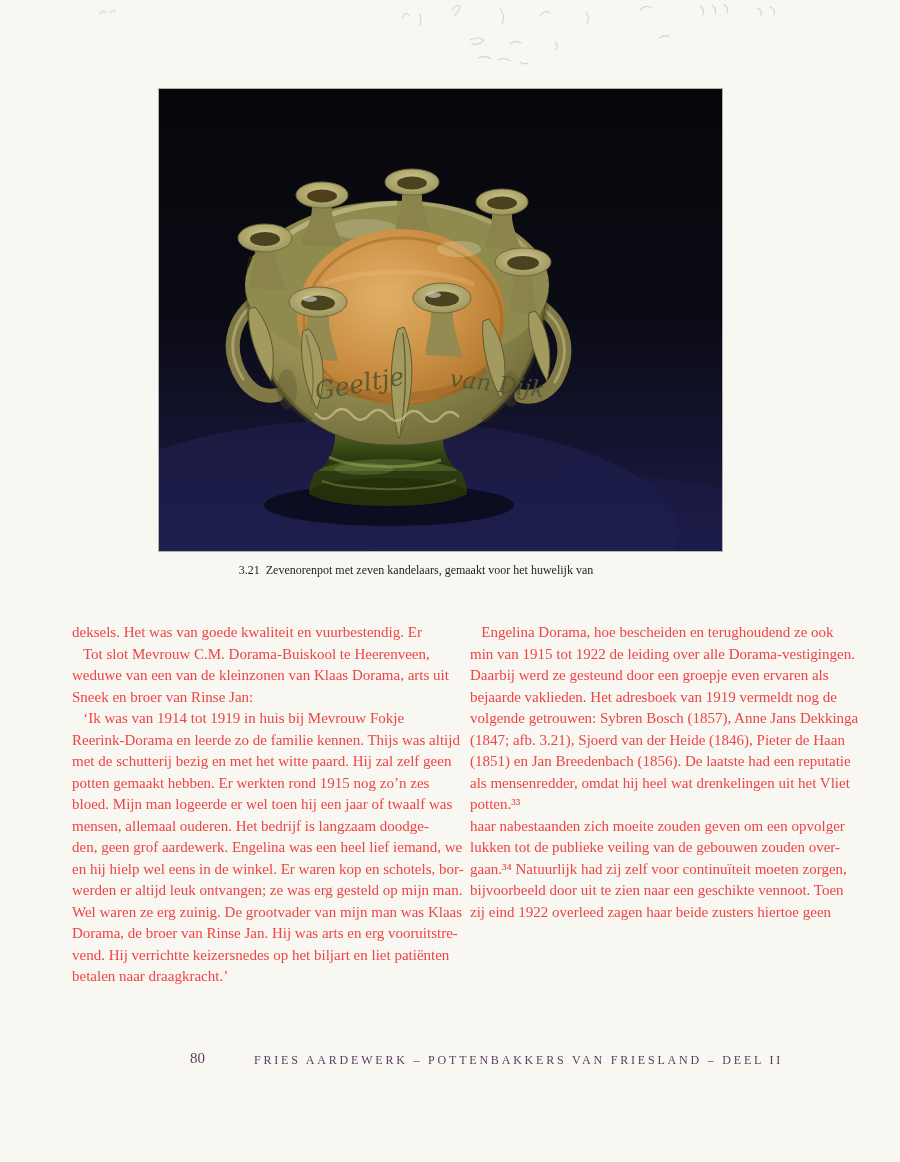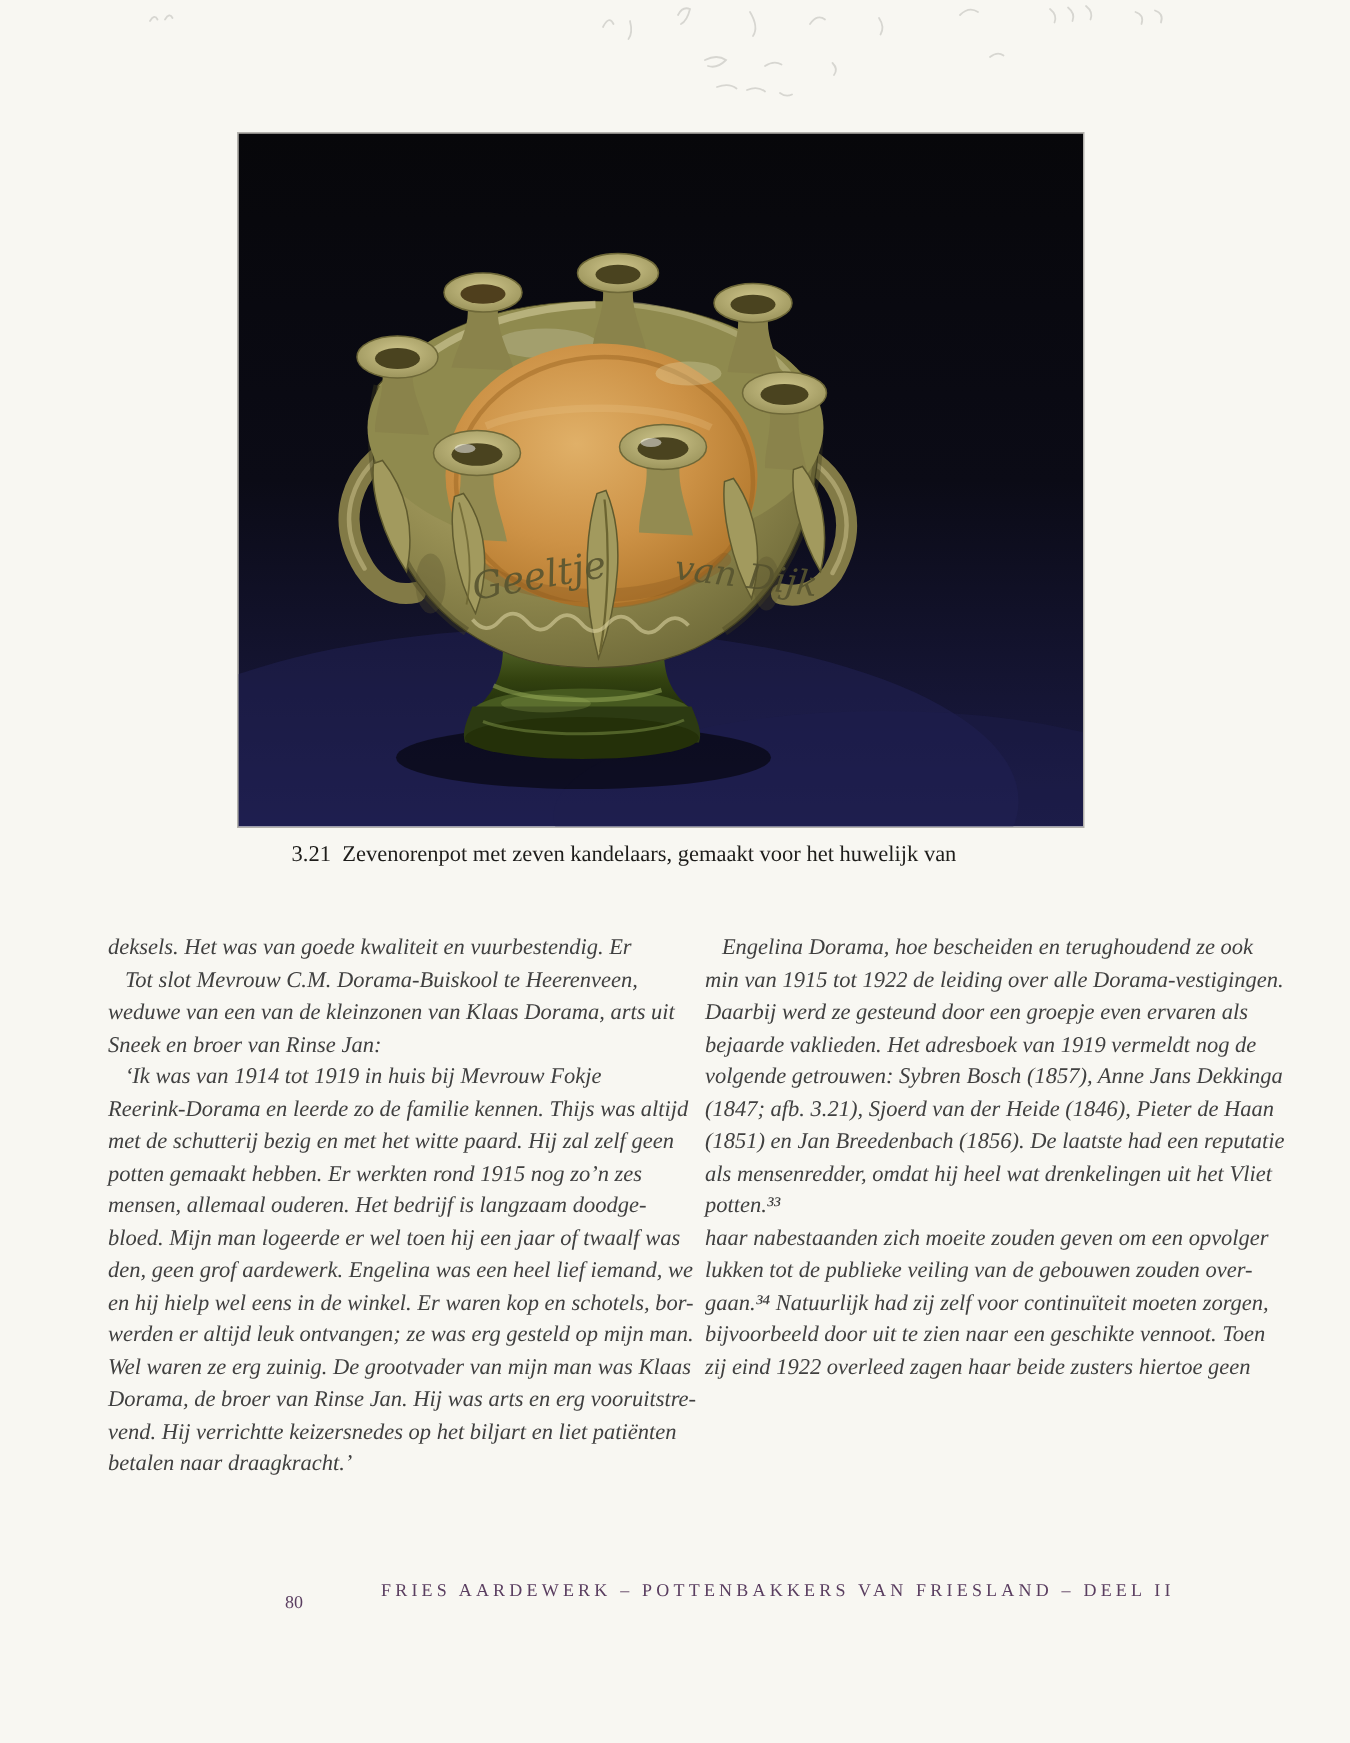--- a/index.html
+++ b/index.html
@@ -23,46 +23,44 @@
     margin: 0; padding: 0;
     box-shadow: 0 0 0 1px #b4b2ad;
   }
   .photo svg { display: block; }
   .caption {
     position: absolute;
     left: 66px; top: 561px;
     width: 700px;
     text-align: center;
     color: #1e1d1b;
-    font-size: 15px;
+    font-size: 12px;
     line-height: 18px;
   }
   .capline { white-space: pre; }
   .col {
     position: absolute;
     top: 622px;
-    color: #404040;
+    color: #ef4444;
     font-size: 15px;
     line-height: 21.5px;
-    font-style: italic;
   }
   .col-left  { left: 72px;  width: 392px; }
   .col-right { left: 470px; width: 392px; }
   .tline { white-space: pre; }
   .footer {
     position: absolute;
     left: 0; top: 1050px;
     width: 900px;
     color: #5a3e60;
   }
   .pagenum {
     position: absolute;
     left: 190px; top: 0;
-    font-size: 12px;
-    margin-top: 11px;
+    font-size: 15px;
   }
   .runhead {
     position: absolute;
     left: 254px; top: 3px;
     font-size: 12px;
     letter-spacing: 2.8px;
   }
   .pot-inscription {
     font-family: "DejaVu Serif", serif;
     font-style: italic;
@@ -214,22 +212,22 @@
 
   <div class="col col-left">
       <div class="tline">deksels. Het was van goede kwaliteit en vuurbestendig. Er</div>
       <div class="tline">   Tot slot Mevrouw C.M. Dorama-Buiskool te Heerenveen,</div>
       <div class="tline">weduwe van een van de kleinzonen van Klaas Dorama, arts uit</div>
       <div class="tline">Sneek en broer van Rinse Jan:</div>
       <div class="tline">   ‘Ik was van 1914 tot 1919 in huis bij Mevrouw Fokje</div>
       <div class="tline">Reerink-Dorama en leerde zo de familie kennen. Thijs was altijd</div>
       <div class="tline">met de schutterij bezig en met het witte paard. Hij zal zelf geen</div>
       <div class="tline">potten gemaakt hebben. Er werkten rond 1915 nog zo’n zes</div>
+      <div class="tline">bloed. Mijn man logeerde er wel toen hij een jaar of twaalf was</div>
       <div class="tline">mensen, allemaal ouderen. Het bedrijf is langzaam doodge-</div>
-      <div class="tline">bloed. Mijn man logeerde er wel toen hij een jaar of twaalf was</div>
       <div class="tline">den, geen grof aardewerk. Engelina was een heel lief iemand, we</div>
       <div class="tline">en hij hielp wel eens in de winkel. Er waren kop en schotels, bor-</div>
       <div class="tline">werden er altijd leuk ontvangen; ze was erg gesteld op mijn man.</div>
       <div class="tline">Wel waren ze erg zuinig. De grootvader van mijn man was Klaas</div>
       <div class="tline">Dorama, de broer van Rinse Jan. Hij was arts en erg vooruitstre-</div>
       <div class="tline">vend. Hij verrichtte keizersnedes op het biljart en liet patiënten</div>
       <div class="tline">betalen naar draagkracht.’</div>
     </div>
   <div class="col col-right">
       <div class="tline">   Engelina Dorama, hoe bescheiden en terughoudend ze ook</div>

